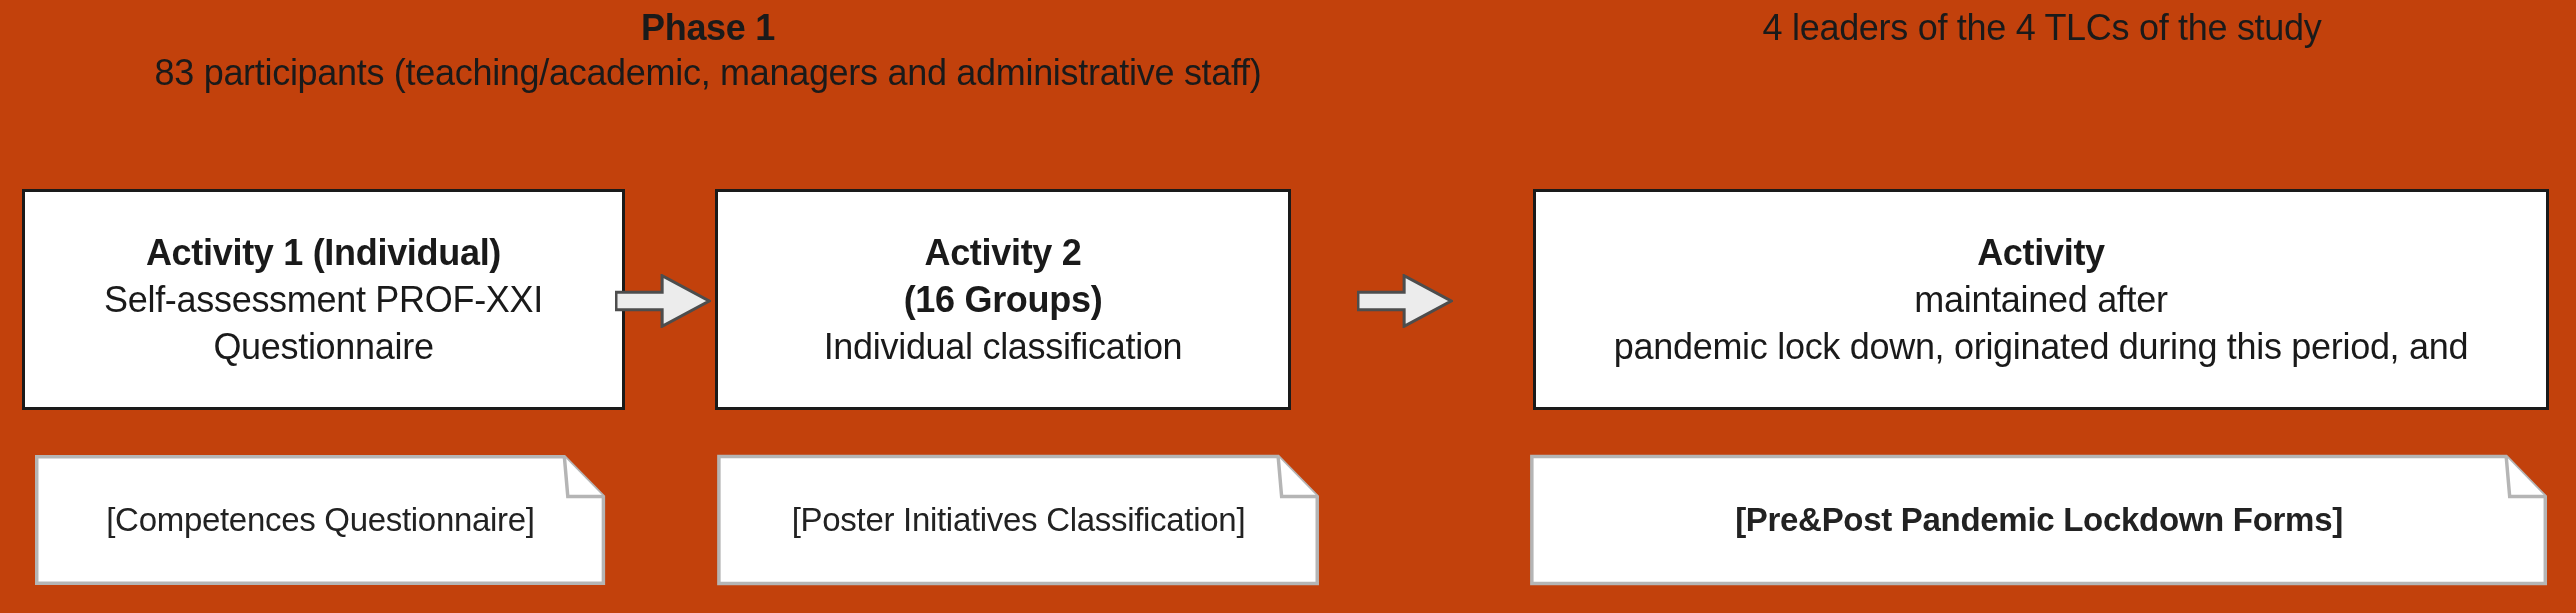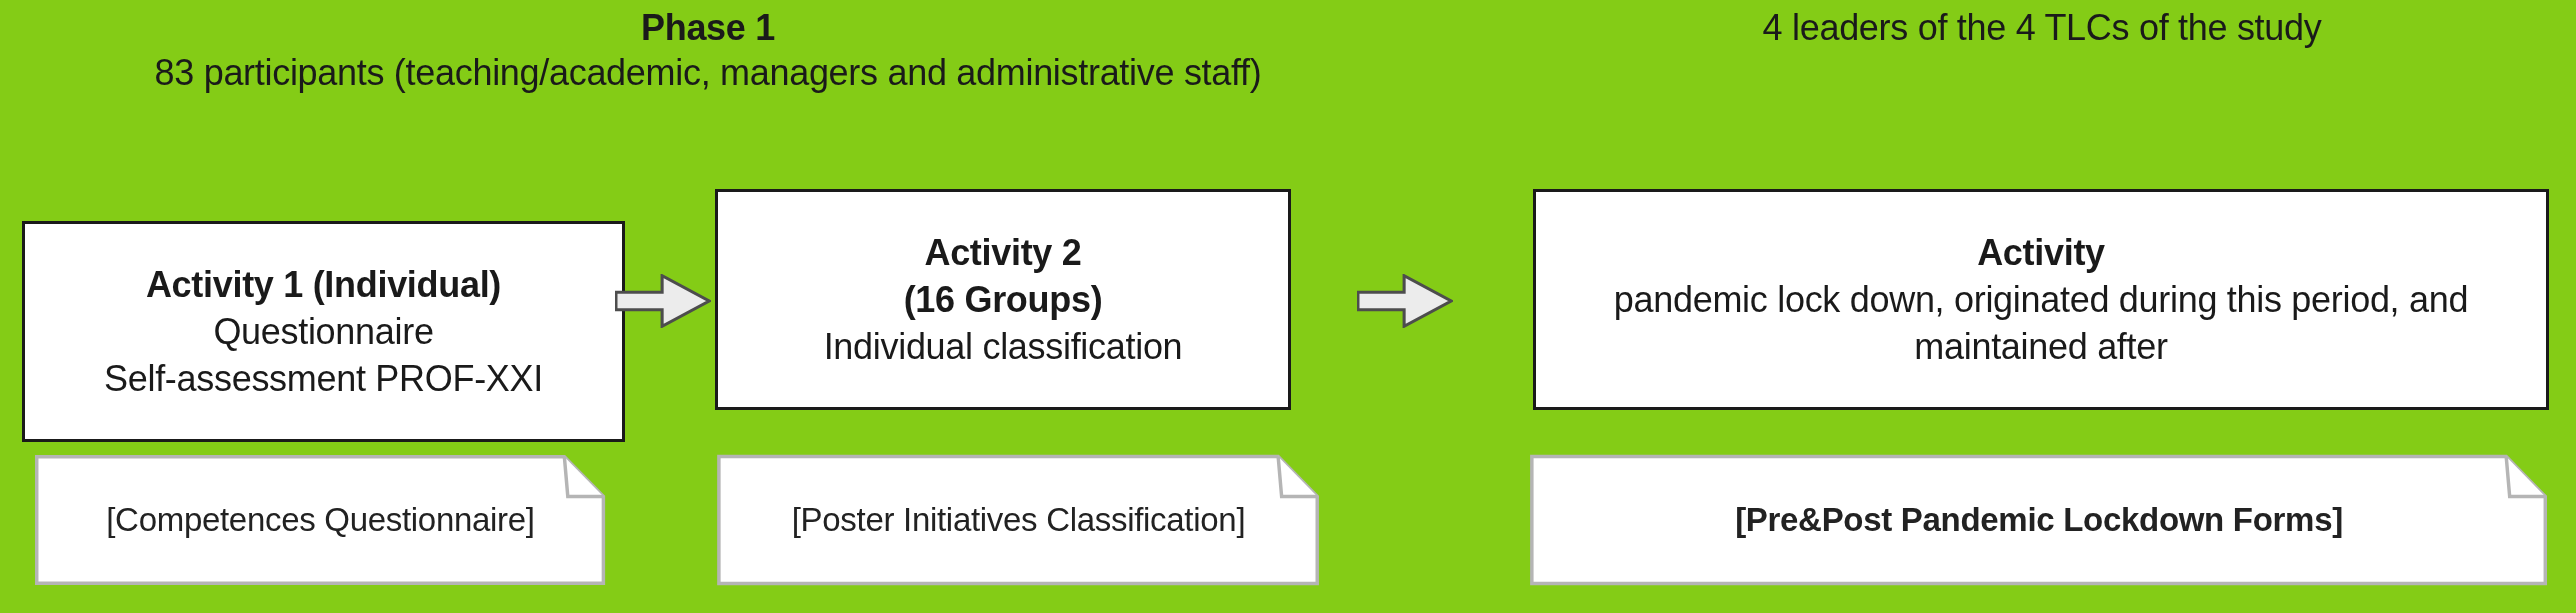--- a/index.html
+++ b/index.html
@@ -1,20 +1,20 @@
 <!DOCTYPE html>
 <html style="font-size:14px"><head>
 <meta charset="utf-8">
 <style>
   html, body { margin: 0; padding: 0; background: #ffffff; }
   .canvas {
     position: relative;
     width: 2576px;
     height: 613px;
-    background: #84cc16;
+    background: #c2410c;
     font-family: "Liberation Sans", sans-serif;
     color: #1a1a1a;
     overflow: hidden;
   }
   .phase-header {
     position: absolute;
     top: 5.2px;
     text-align: center;
     font-size: 36px;
     line-height: 45px;
@@ -31,21 +31,21 @@
     background: #ffffff;
     display: flex;
     flex-direction: column;
     align-items: center;
     justify-content: center;
     text-align: center;
     font-size: 36px;
     line-height: 47px;
     letter-spacing: -0.3px;
   }
-  #box1 { left: 22px;   width: 603px; margin-top: 32px; }
+  #box1 { left: 22px;   width: 603px; }
   #box2 { left: 715px;  width: 576px; }
   #box3 { left: 1533px; width: 1016px; padding: 0 26px; }
   .bold-line { font-weight: bold; }
   .arrow-icon { position: absolute; top: 274px; }
   #arrow1 { left: 615px; }
   #arrow2 { left: 1357px; }
   .doc {
     position: absolute;
     top: 454px;
     height: 132px;
@@ -75,34 +75,34 @@
   <div class="phase-header" id="phase1">
     <div class="phase-title">Phase 1</div>
     <div class="phase-subtitle">83 participants (teaching/academic, managers and administrative staff)</div>
   </div>
   <div class="phase-header" id="phase2">
     <div class="phase-subtitle">4 leaders of the 4 TLCs of the study</div>
   </div>
 
   <div class="activity-box" id="box1">
     <div class="bold-line">Activity 1 (Individual)</div>
+    <div>Self-assessment PROF-XXI</div>
     <div>Questionnaire</div>
-    <div>Self-assessment PROF-XXI</div>
   </div>
 
   <div class="activity-box" id="box2">
     <div class="bold-line">Activity 2</div>
     <div class="bold-line">(16 Groups)</div>
     <div>Individual classification</div>
   </div>
 
   <div class="activity-box" id="box3">
     <div class="bold-line">Activity</div>
+    <div>maintained after</div>
     <div>pandemic lock down, originated during this period, and</div>
-    <div>maintained after</div>
   </div>
 
   <svg class="arrow-icon" id="arrow1" width="96" height="54" viewBox="0 0 110 62">
     <path d="M1 21 L54 21 L54 2 L108 31 L54 60 L54 41 L1 41 Z" fill="#ececec" stroke="#4d4d4d" stroke-width="3.5" stroke-linejoin="miter"></path>
   </svg>
   <svg class="arrow-icon" id="arrow2" width="96" height="54" viewBox="0 0 110 62">
     <path d="M1 21 L54 21 L54 2 L108 31 L54 60 L54 41 L1 41 Z" fill="#ececec" stroke="#4d4d4d" stroke-width="3.5" stroke-linejoin="miter"></path>
   </svg>
 
   <div class="doc" id="doc1">

